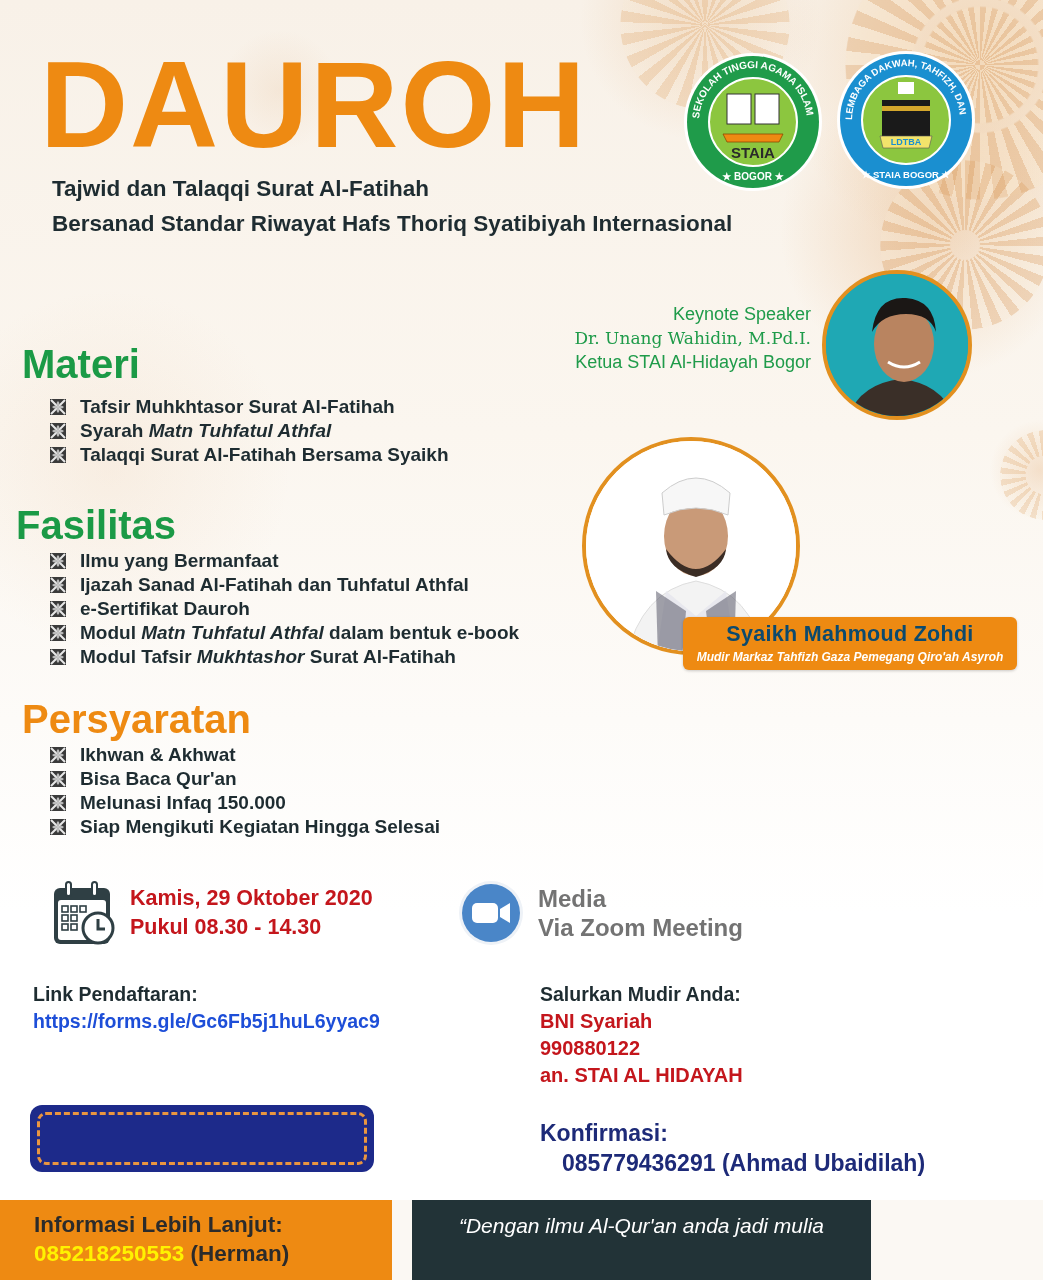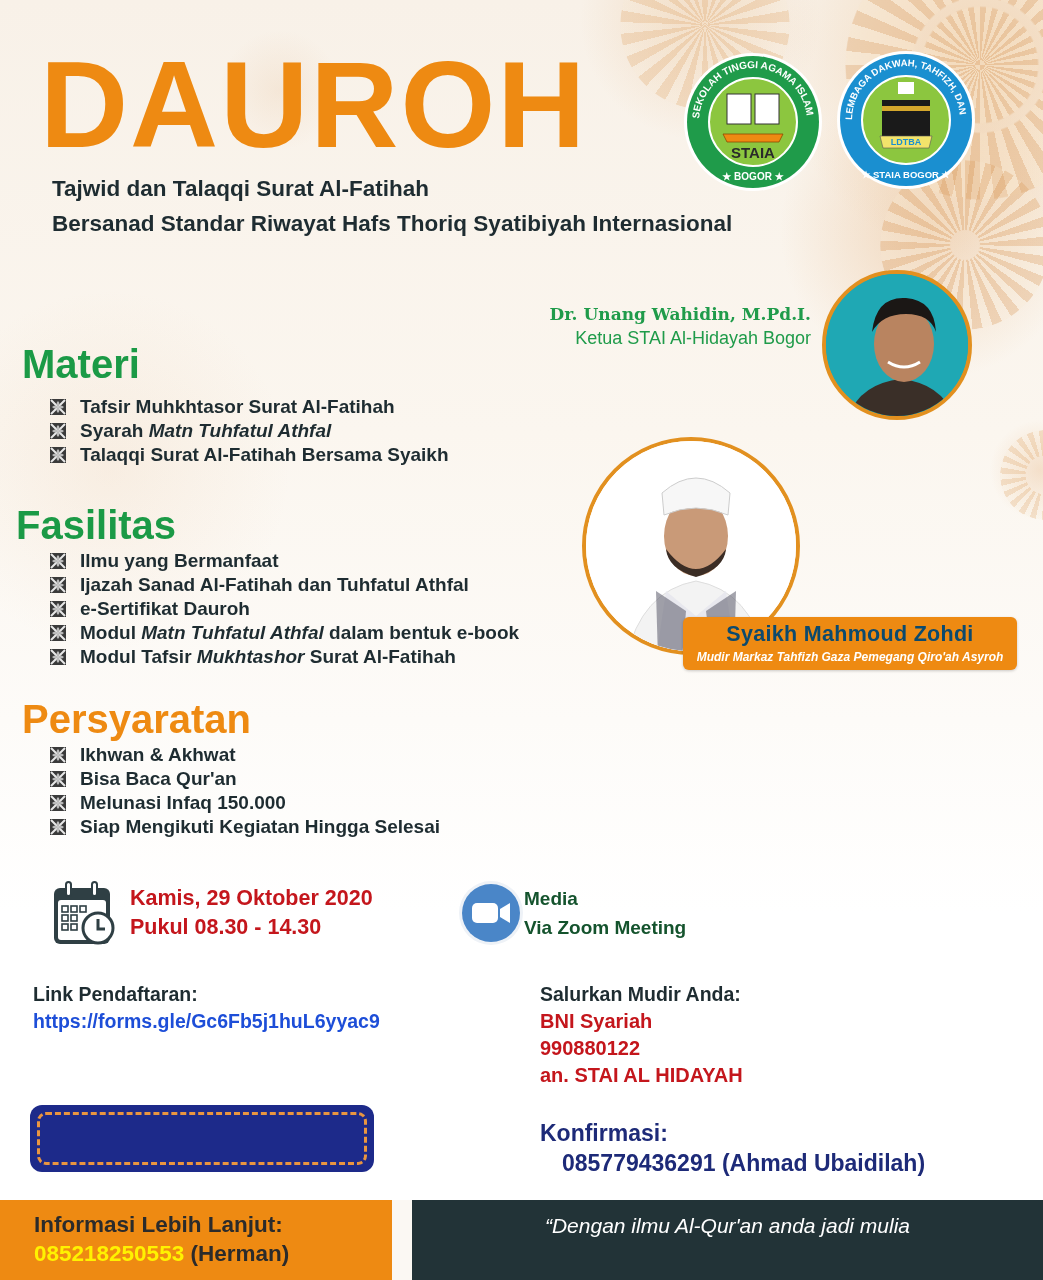--- a/index.html
+++ b/index.html
@@ -67,21 +67,21 @@
   }
   .logo svg { position: absolute; left: 0; top: 0; }
   .logo.staia { left: 683px; top: 52px; }
   .logo.ldtba { left: 836px; top: 50px; }
 
   .keynote {
     position: absolute; right: 232px; top: 302px; text-align: right;
     color: #1f9b4a;
   }
   .keynote .kl { font-size: 18px; line-height: 24px; }
-  .keynote .kn { font-family: "DejaVu Serif", serif; font-weight: 700; font-size: 17px; line-height: 24px; }
+  .keynote .kn { font-family: "DejaVu Serif", serif; font-weight: 400; font-size: 17px; line-height: 24px; }
 
   .photo {
     position: absolute; border-radius: 50%; overflow: hidden;
     border: 4px solid #e2901f;
   }
   .photo.p1 { left: 822px; top: 270px; width: 150px; height: 150px; background: #1fa8b4; }
   .photo.p2 { left: 582px; top: 437px; width: 218px; height: 218px; background: #ffffff; border-width: 4px; }
 
   .name-card {
     position: absolute; left: 683px; top: 617px; width: 334px; height: 53px;
@@ -104,38 +104,38 @@
   }
   .list li .bullet {
     width: 16px; height: 16px; margin-right: 14px; flex: 0 0 16px;
   }
   .list li i { font-style: italic; }
 
   .date-block { position: absolute; left: 52px; top: 880px; display: flex; align-items: center; }
   .date-text { margin-left: 12px; color: #c4161c; font-size: 21.5px; font-weight: 700; line-height: 29px; }
 
   .media-block { position: absolute; left: 458px; top: 880px; display: flex; align-items: center; }
-  .media-text { color: #14532d; font-size: 19px; font-weight: 700; line-height: 29px; }
+  .media-text { margin-left: 14px; color: #737373; font-size: 24px; font-weight: 700; line-height: 29px; }
 
   .info-label { position: absolute; font-size: 19.5px; font-weight: 700; color: #1e2c31; }
   .info-link { position: absolute; font-size: 19.5px; font-weight: 700; color: #1d4ed8; }
   .info-red { position: absolute; font-size: 20px; font-weight: 700; color: #c4161c; line-height: 27px; }
   .confirm { position: absolute; font-size: 23px; font-weight: 700; color: #1d2a78; line-height: 30px; }
 
   .open-badge {
     position: absolute; left: 30px; top: 1105px; width: 344px; height: 67px;
     background: #1d2a8a; border-radius: 12px; display: flex; align-items: center; justify-content: center;
   }
   .open-badge .dash {
     position: absolute; left: 7px; top: 7px; right: 7px; bottom: 7px;
     border: 3px dashed #e99540; border-radius: 9px;
   }
   .open-badge span { position: relative; color: #fff; font-size: 19.5px; font-weight: 700; letter-spacing: 0.3px; }
 
-  .footer { position: absolute; left: 0; top: 1200px; width: 1043px; height: 80px; display: flex; gap: 20px; }
+  .footer { position: absolute; left: 0; top: 1200px; width: 871px; height: 80px; display: flex; gap: 20px; }
   .footer .left {
     width: 392px; height: 80px; background: #ee8a12; padding: 10px 0 0 34px;
     font-size: 22.5px; font-weight: 700; line-height: 29px; color: #2b2b2b;
   }
   .footer .left .ph { color: #fff200; }
   .footer .right {
     flex: 1; height: 80px; background: #223337; color: #ffffff;
     text-align: center; font-style: italic; font-size: 21px; line-height: 27px; padding-top: 12px;
   }
 </style>
@@ -186,20 +186,21 @@
     <text x="70" y="128" text-anchor="middle" font-family="Liberation Sans, sans-serif" font-size="9.5" font-weight="700" fill="#ffffff">★ STAIA BOGOR ★</text>
     <rect x="62" y="32" width="16" height="12" fill="#ffffff"></rect>
     <path d="M46 50 L94 50 L94 88 L46 88 Z" fill="#1a1a1a"></path>
     <rect x="46" y="56" width="48" height="5" fill="#d4a72c"></rect>
     <path d="M44 86 L96 86 L93 98 L47 98 Z" fill="#f2e36b" stroke="#555" stroke-width="0.6"></path>
     <text x="70" y="95" text-anchor="middle" font-family="Liberation Sans, sans-serif" font-size="9" font-weight="700" fill="#1a8fd0">LDTBA</text>
   </svg>
 </div>
 
 <div class="keynote">
+  <div class="kl">Keynote Speaker</div>
   <div class="kn">Dr. Unang Wahidin, M.Pd.I.</div>
   <div class="kl">Ketua STAI Al-Hidayah Bogor</div>
 </div>
 <div class="photo p1">
   <svg width="150" height="150" viewBox="0 0 150 150">
     <rect width="150" height="150" fill="#1fa8b4"></rect>
     <path d="M20 150 Q30 110 75 105 Q120 110 130 150 Z" fill="#3a2f28"></path>
     <ellipse cx="78" cy="70" rx="30" ry="38" fill="#b98460"></ellipse>
     <path d="M46 58 Q50 22 80 24 Q108 26 110 58 Q104 40 80 40 Q56 40 46 58 Z" fill="#1b1715"></path>
     <path d="M62 88 Q78 98 94 88" stroke="#ffffff" stroke-width="3" fill="none"></path>

